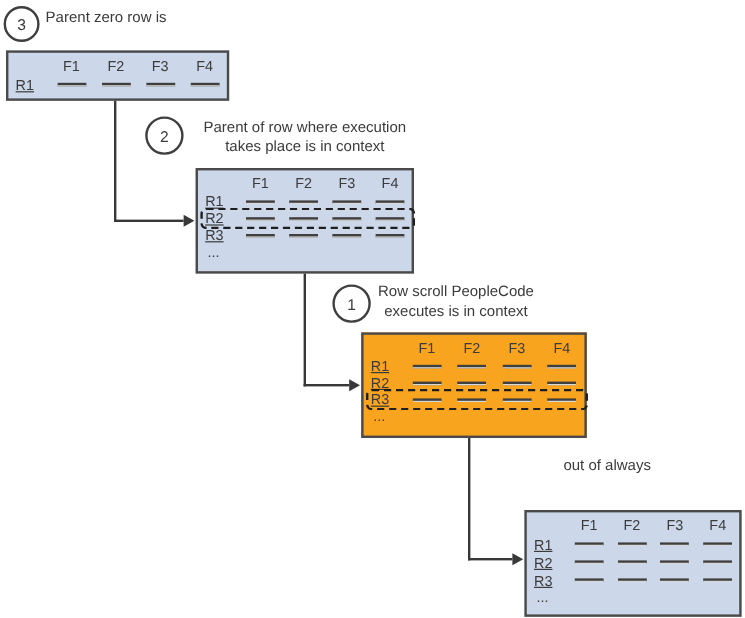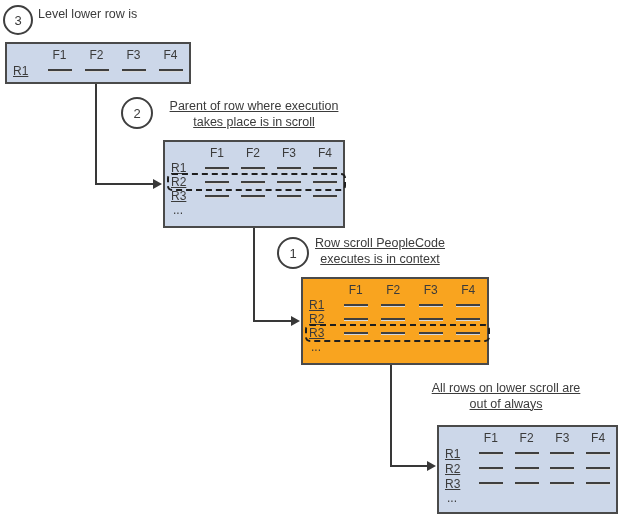--- a/index.html
+++ b/index.html
@@ -6,21 +6,21 @@
   .canvas {
     position:relative; width:621px; height:515px; background:#ffffff;
     font-family:"Liberation Sans", sans-serif; color:#3b3b3b; overflow:hidden;
   }
   .circle {
     position:absolute; box-sizing:border-box; border:2px solid #3f3f3f;
     border-radius:50%; background:#ffffff; display:flex; align-items:center;
     justify-content:center; font-size:13px; color:#3b3b3b;
   }
   .callout-text { position:absolute; font-size:12.5px; line-height:15.5px; white-space:nowrap; }
-  .callout-text.centered { text-align:center; white-space:normal;text-decoration:underline; }
+  .callout-text.centered { text-align:center; white-space:normal; }
   .grid {
     position:absolute; box-sizing:border-box; border:2px solid #4a4a4a;
     padding:3px 0 0 6px;
   }
   .grid .hdr { display:flex; margin-left:28px; height:16px; align-items:center; }
   .grid .hdr span { flex:1; text-align:center; font-size:12px; color:#3b3b3b; }
   .grid .row { position:relative; display:flex; align-items:center; height:14px;text-decoration:underline; }
   .grid.tall-rows .row { height:17px; }
   .grid.med-rows .row { height:15px; }
   .grid.tall-rows .hdr { height:15px; }
@@ -42,21 +42,21 @@
 </style>
 </head>
 <body>
 
 <div class="canvas">
 
   <div class="circle" style="left:3px; top:5px; width:30px; height:30px;">
     <span>3</span>
   </div>
   <div class="callout-text" style="left:38px; top:7px;">
-    <div>Level lower row is</div>
+    <div>Parent zero row is</div>
   </div>
 
   <div class="grid tall-rows" style="left: 5px; top: 42px; width: 186px; height: 42px; background: rgb(204, 215, 233);">
       <div class="hdr">
         <span>F1</span>
         <span>F2</span>
         <span>F3</span>
         <span>F4</span>
       </div>
       <div class="row">
@@ -78,21 +78,21 @@
 
   <div class="vline" style="left:95px; top:84px; height:101px;"></div>
   <div class="hline" style="left:95px; top:183px; width:58px;"></div>
   <div class="arrow" style="left:153px; top:179px;"></div>
 
   <div class="circle" style="left:121px; top:97px; width:32px; height:32px;">
     <span>2</span>
   </div>
   <div class="callout-text centered" style="left:156px; top:99px; width:196px;">
     <div>Parent of row where execution</div>
-    <div>takes place is in scroll</div>
+    <div>takes place is in context</div>
   </div>
 
   <div class="grid" style="left: 163px; top: 140px; width: 182px; height: 88px; background: rgb(204, 215, 233);">
       <div class="hdr">
         <span>F1</span>
         <span>F2</span>
         <span>F3</span>
         <span>F4</span>
       </div>
       <div class="row">
@@ -210,21 +210,20 @@
         <span class="hl-box"></span>
       </div>
       <div class="ellipsis">...</div>
     </div>
 
   <div class="vline" style="left:390px; top:365px; height:102px;"></div>
   <div class="hline" style="left:390px; top:465px; width:37px;"></div>
   <div class="arrow" style="left:427px; top:461px;"></div>
 
   <div class="callout-text centered" style="left:400px; top:381px; width:212px;">
-    <div>All rows on lower scroll are</div>
     <div>out of always</div>
   </div>
 
   <div class="grid med-rows" style="left: 437px; top: 425px; width: 181px; height: 89px; background: rgb(204, 215, 233);">
       <div class="hdr">
         <span>F1</span>
         <span>F2</span>
         <span>F3</span>
         <span>F4</span>
       </div>

